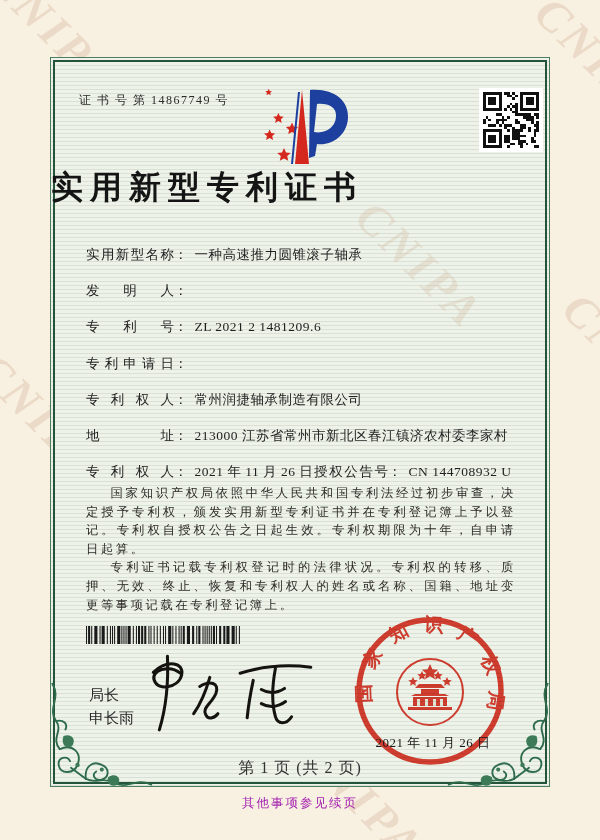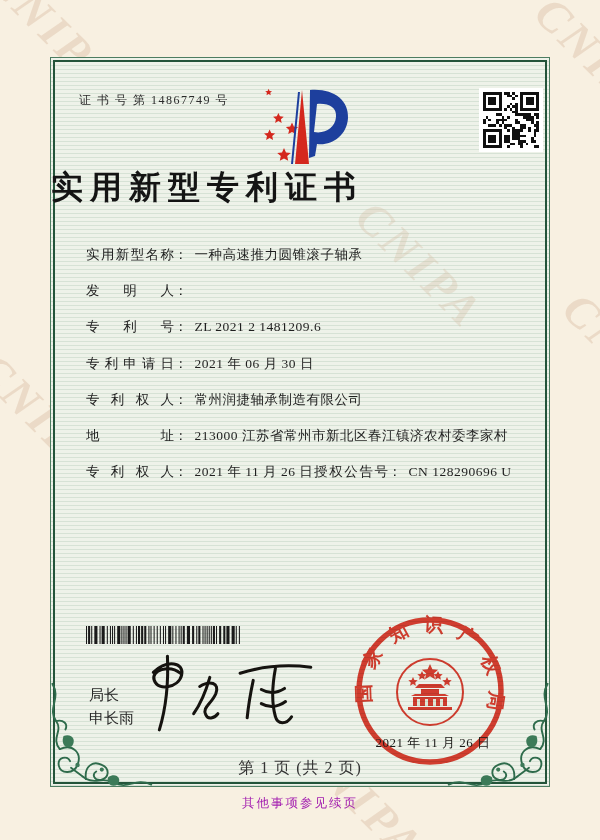--- a/index.html
+++ b/index.html
@@ -338,46 +338,49 @@
           <span class="fcolon">：</span>
       </div>
       <div class="frow">
         <span class="flabel">专利号</span>
           <span class="fcolon">：</span>
         <span class="fvalue">ZL 2021 2 1481209.6</span>
       </div>
       <div class="frow">
         <span class="flabel">专利申请日</span>
           <span class="fcolon">：</span>
-        <span class="fvalue">2021 年 06 月 30 日</span>
       </div>
       <div class="frow">
         <span class="flabel">专利权人</span>
           <span class="fcolon">：</span>
         <span class="fvalue">常州润捷轴承制造有限公司</span>
       </div>
       <div class="frow">
         <span class="flabel">地址</span>
           <span class="fcolon">：</span>
         <span class="fvalue">213000 江苏省常州市新北区春江镇济农村委李家村</span>
       </div>
       <div class="frow">
         <span class="fgroup first">
           <span class="flabel">专利权人</span>
             <span class="fcolon">：</span>
           <span class="fvalue">2021 年 11 月 26 日</span>
         </span>
         <span class="fgroup second">
           <span class="flabel">授权公告号</span>
             <span class="fcolon">：</span>
-          <span class="fvalue">CN 128290696 U</span>
+          <span class="fvalue">CN 144708932 U</span>
         </span>
       </div>
     </div>
 
+    <div class="body-text">
+      <p>国家知识产权局依照中华人民共和国专利法经过初步审查，决定授予专利权，颁发实用新型专利证书并在专利登记簿上予以登记。专利权自授权公告之日起生效。专利权期限为十年，自申请日起算。</p>
+      <p>专利证书记载专利权登记时的法律状况。专利权的转移、质押、无效、终止、恢复和专利权人的姓名或名称、国籍、地址变更等事项记载在专利登记簿上。</p>
+    </div>
 
     <div class="barcode">
       <svg viewBox="0 0 150 20" preserveAspectRatio="none">
           <g fill="#1a1a1a">
             <rect x="0" y="0" width="1" height="20"></rect>
             <rect x="2" y="0" width="2" height="20"></rect>
             <rect x="5" y="0" width="1" height="20"></rect>
             <rect x="8" y="0" width="3" height="20"></rect>
             <rect x="13" y="0" width="1" height="20"></rect>
             <rect x="15" y="0" width="3" height="20"></rect>

